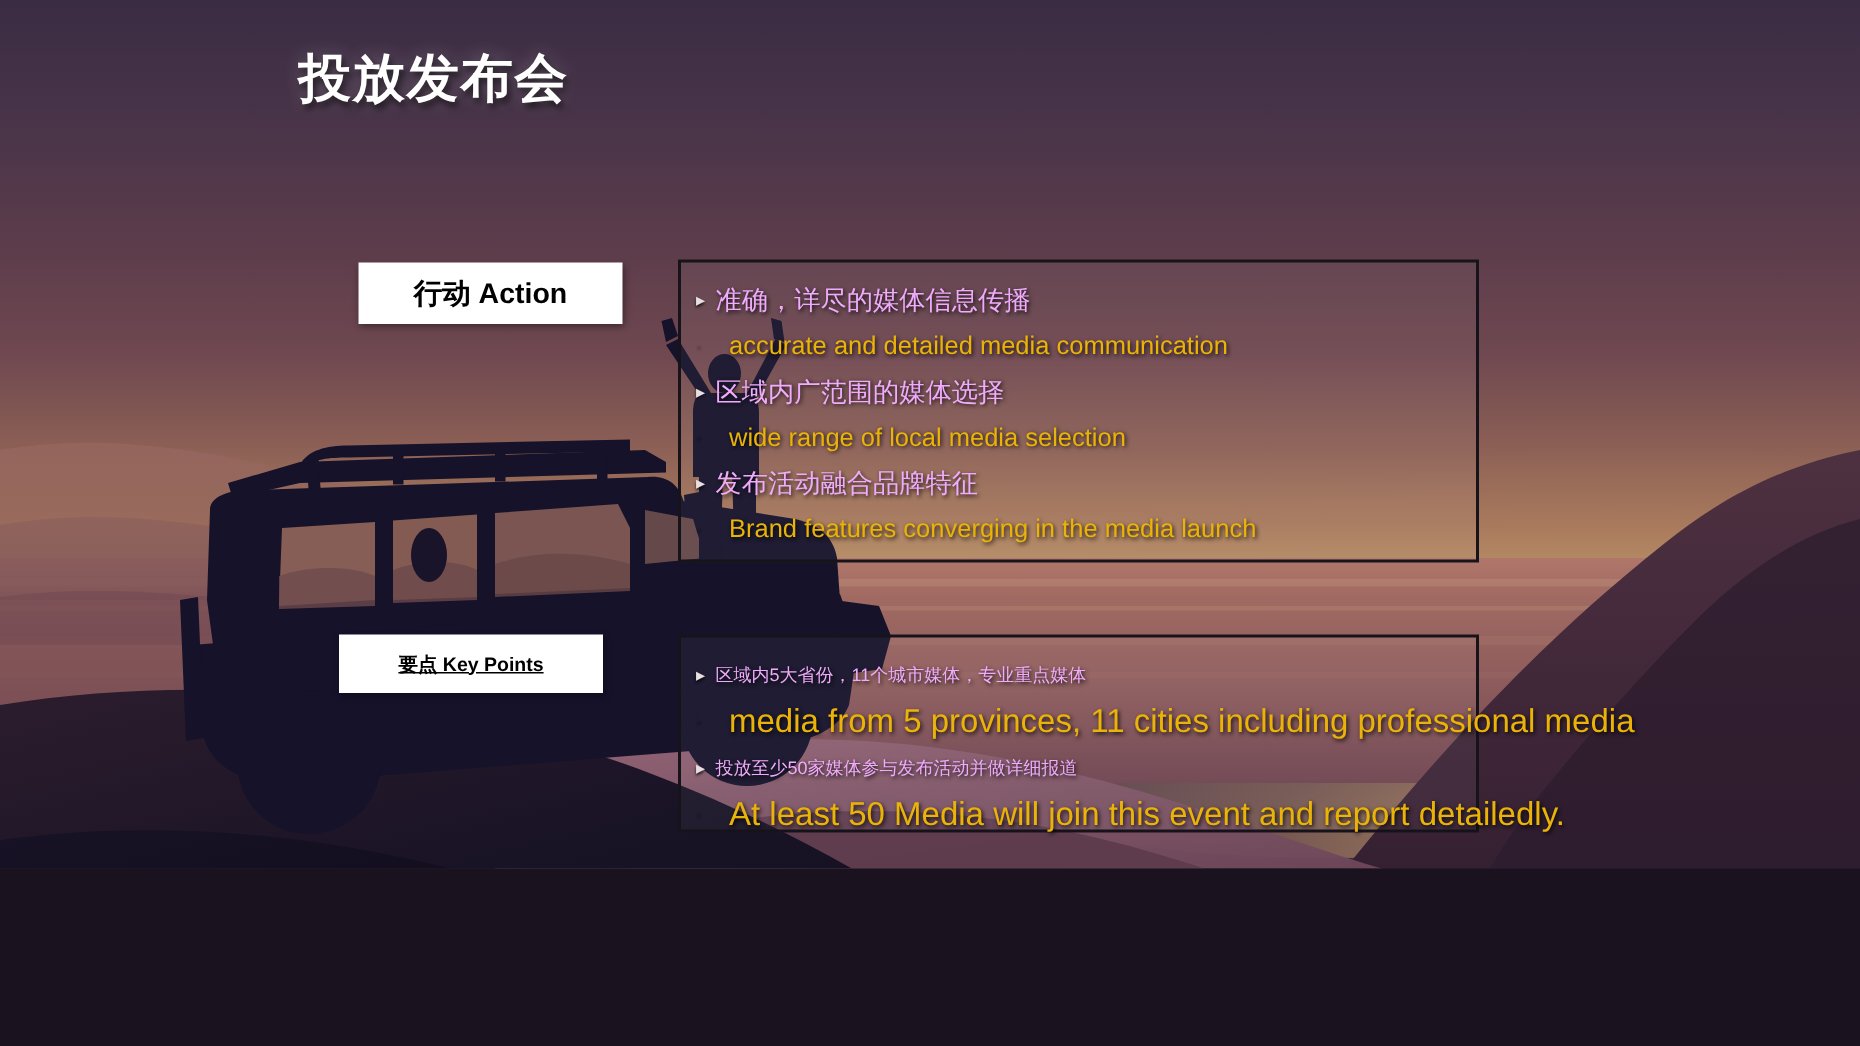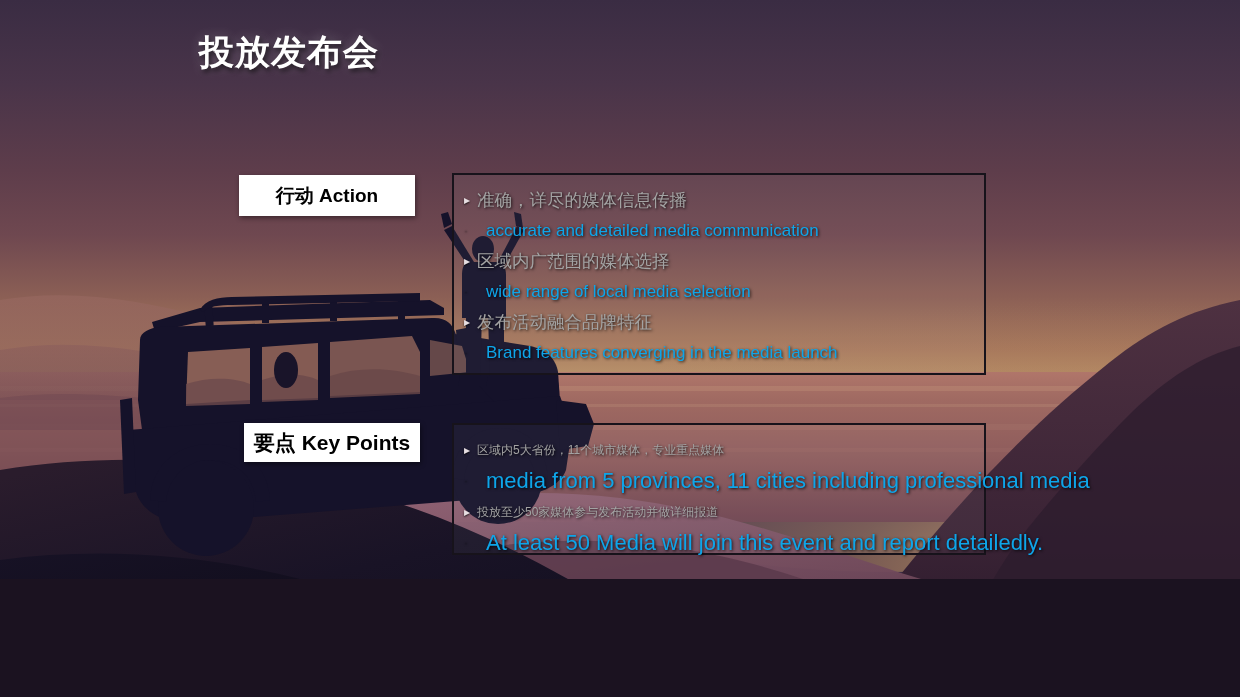--- a/index.html
+++ b/index.html
@@ -26,46 +26,46 @@
 
   
   .chip{
     position:absolute;
     background:#ffffff;
     display:flex;align-items:center;justify-content:center;
     color:#000000;font-weight:bold;
     box-shadow:1px 2px 5px rgba(0,0,0,.45);
   }
   .chip.action{left:239px;top:175px;width:176px;height:41px;font-size:19px;}
-  .chip.keypoints{left:244px;top:423px;width:176px;height:39px;font-size:21px;}
+  .chip.keypoints{left:226px;top:423px;width:176px;height:39px;font-size:13px;text-decoration:underline;}
 
   
   .panel{
     position:absolute;
     border:2px solid #17131b;
     background:rgba(255,255,255,0.045);
     padding:10px 14px 8px 10px;
   }
   .panel.p1{left:452px;top:173px;width:534px;height:202px;}
   .panel.p2{left:452px;top:423px;width:534px;height:132px;}
 
   .row{display:flex;align-items:flex-start;}
   .bullet{
     flex:0 0 auto;width:13px;
     color:#e7dfe2;font-size:12px;line-height:30px;
     text-shadow:0 1px 2px rgba(0,0,0,.8);
   }
   .bullet.blank{color:transparent;}
   .cn{
-    color:#a3a3a3;font-size:17.5px;line-height:30px;
+    color:#f0abfc;font-size:17.5px;line-height:30px;
     text-shadow:1px 1px 3px rgba(0,0,0,.85);
     white-space:nowrap;
   }
   .en{
-    color:#0ea5e9;font-size:17px;line-height:31px;
+    color:#eab308;font-size:17px;line-height:31px;
     text-shadow:1px 1px 3px rgba(0,0,0,.85);
     white-space:nowrap;
     padding-left:9px;
   }
   .p2 .cn{font-size:12px;line-height:30px;}
   .p2 .en{font-size:22px;line-height:32px;}
   .p2 .bullet{line-height:30px;}
 </style>
 </head>
 <body>

